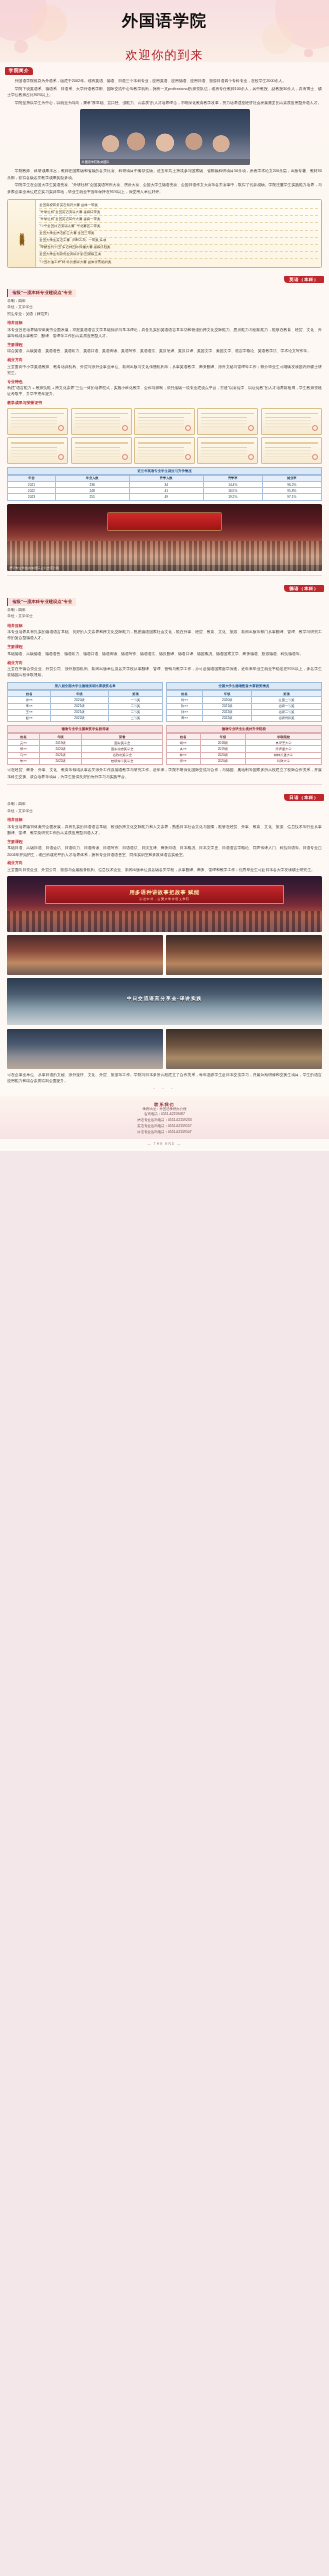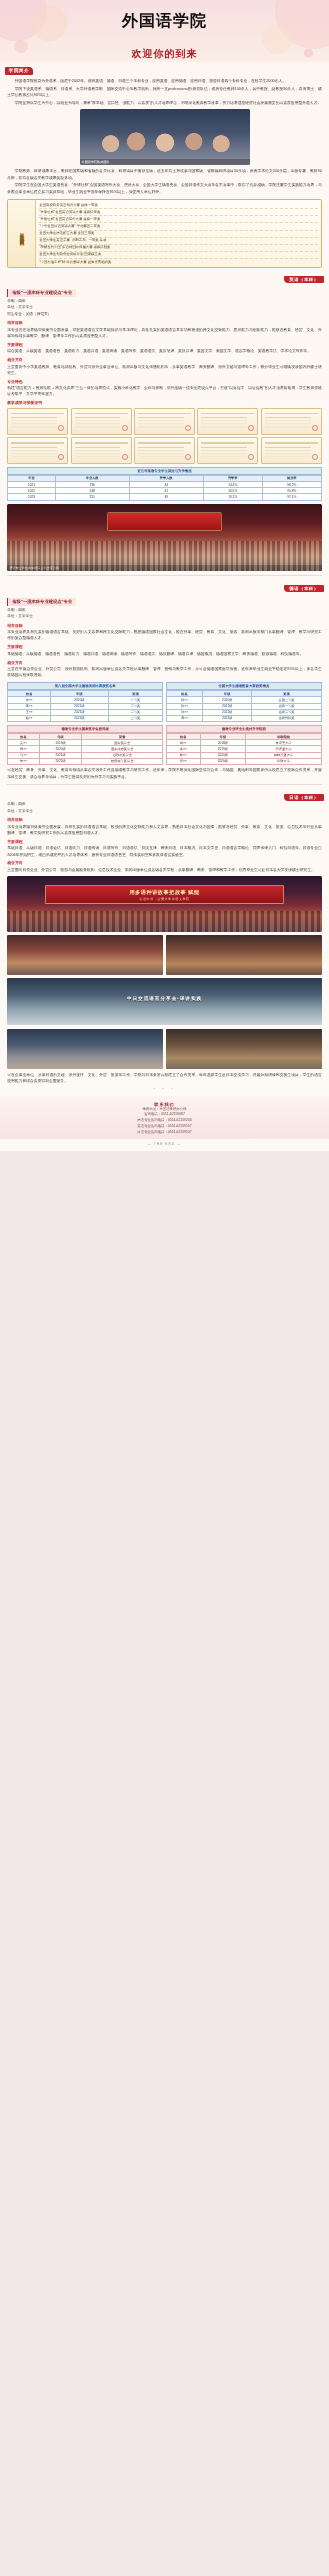--- a/index.html
+++ b/index.html
@@ -40,22 +40,22 @@
     padding-top: 11.3px;
     font-size: 16px;
     font-weight: bold;
     letter-spacing: 1px;
     color: #111;
   }
   .title-sub {
     position: relative;
     text-align: center;
     padding-top: 14.4px;
-    font-size: 10px;
-    font-weight: bold;
+    font-size: 12px;
+    font-weight: normal;
     letter-spacing: 1px;
     color: #b3222c;
   }
   
   .tag {
     display: inline-block;
     background: #c0272d;
     color: #fff;
     font-size: 4.6px;
     font-weight: bold;

